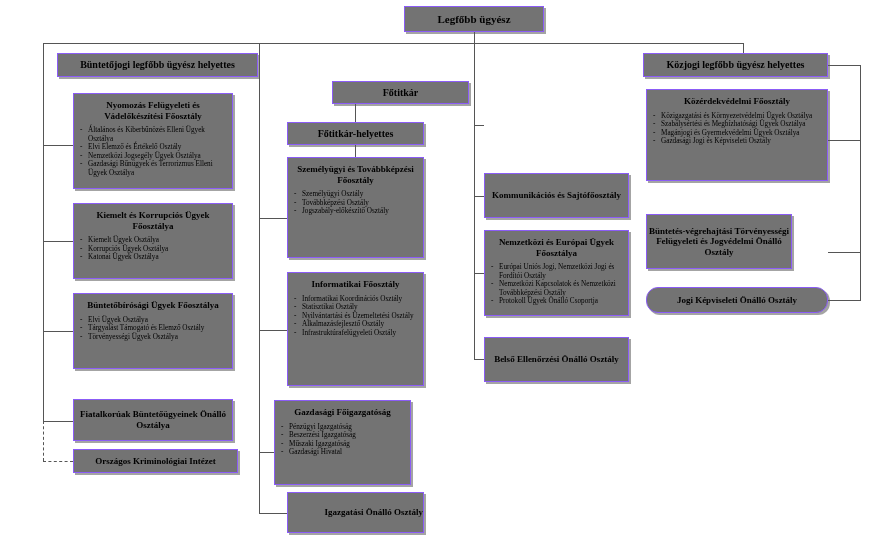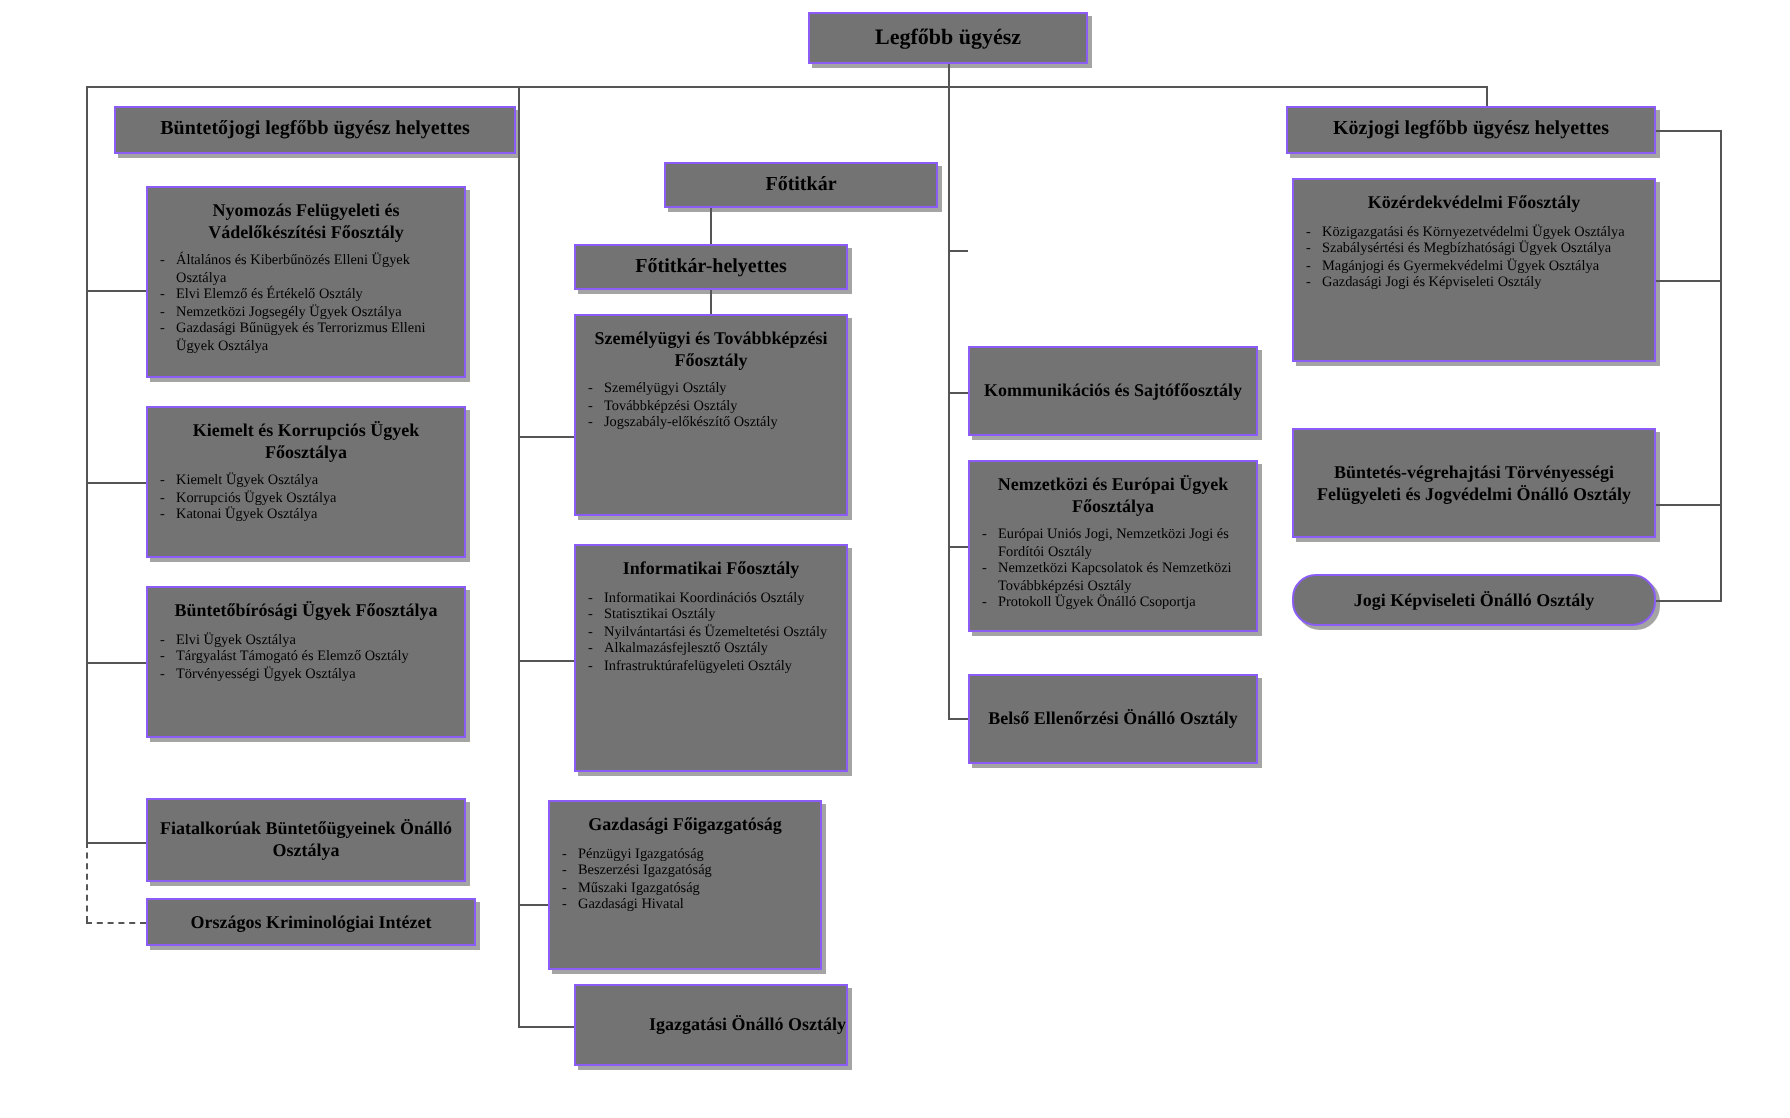--- a/index.html
+++ b/index.html
@@ -218,21 +218,21 @@
   <div class="box withlist" style="left:646px;top:89px;width:182px;height:92px;">
     <div class="title t9">Közérdekvédelmi Főosztály</div>
     <ul class="items t75">
       <li>Közigazgatási és Környezetvédelmi Ügyek Osztálya</li>
       <li>Szabálysértési és Megbízhatósági Ügyek Osztálya</li>
       <li>Magánjogi és Gyermekvédelmi Ügyek Osztálya</li>
       <li>Gazdasági Jogi és Képviseleti Osztály</li>
     </ul>
   </div>
 
-  <div class="box centered" style="left:646px;top:214px;width:182px;height:55px;">
+  <div class="box centered" style="left:646px;top:214px;width:146px;height:55px;">
     <div class="title t9">Büntetés-végrehajtási Törvényességi Felügyeleti és Jogvédelmi Önálló Osztály</div>
   </div>
 
   <div class="box centered" style="left:646px;top:287px;width:182px;height:26px;border-radius:12px;">
     <div class="title t9">Jogi Képviseleti Önálló Osztály</div>
   </div>
 
 </div>
 
 </body></html>

